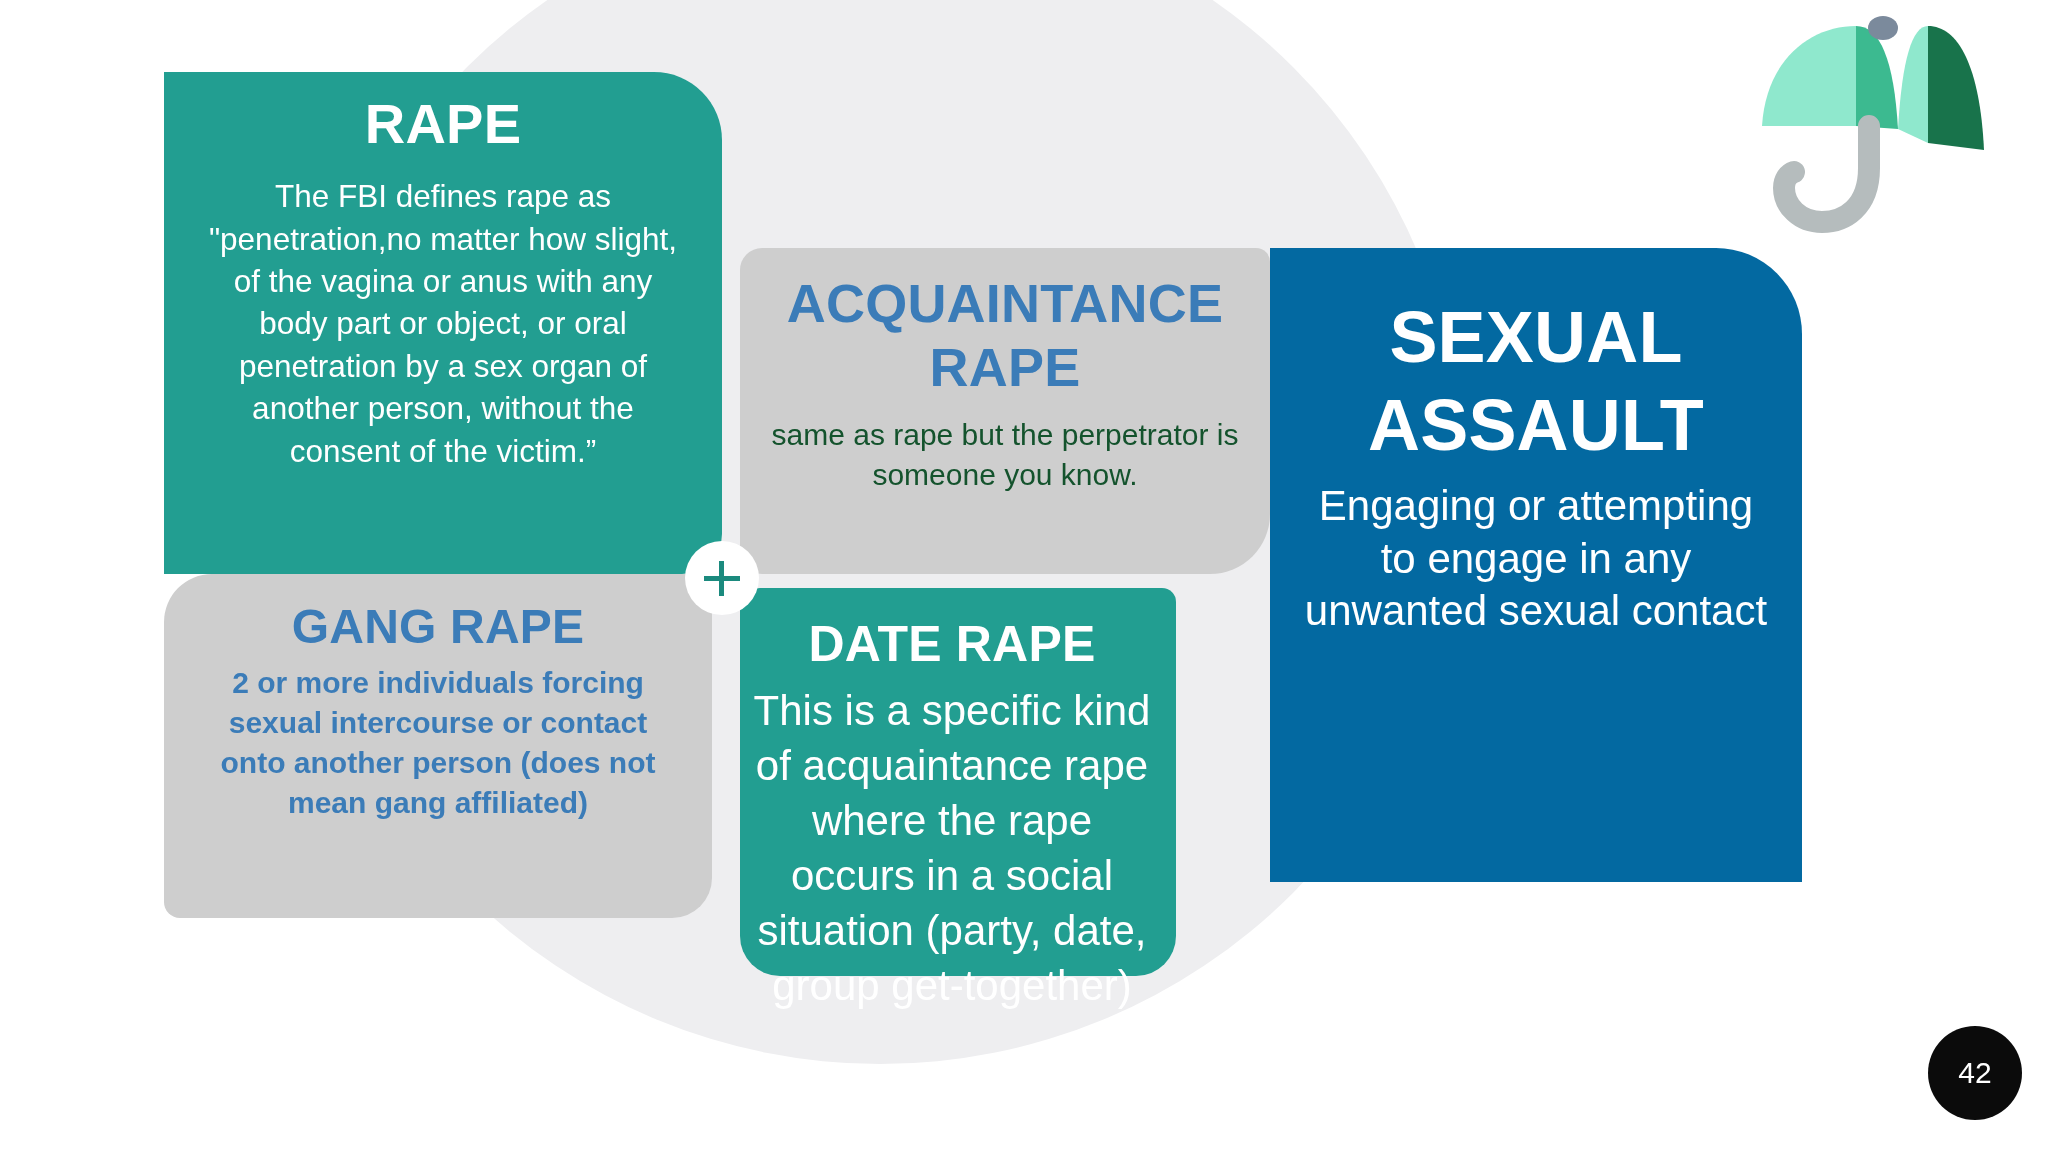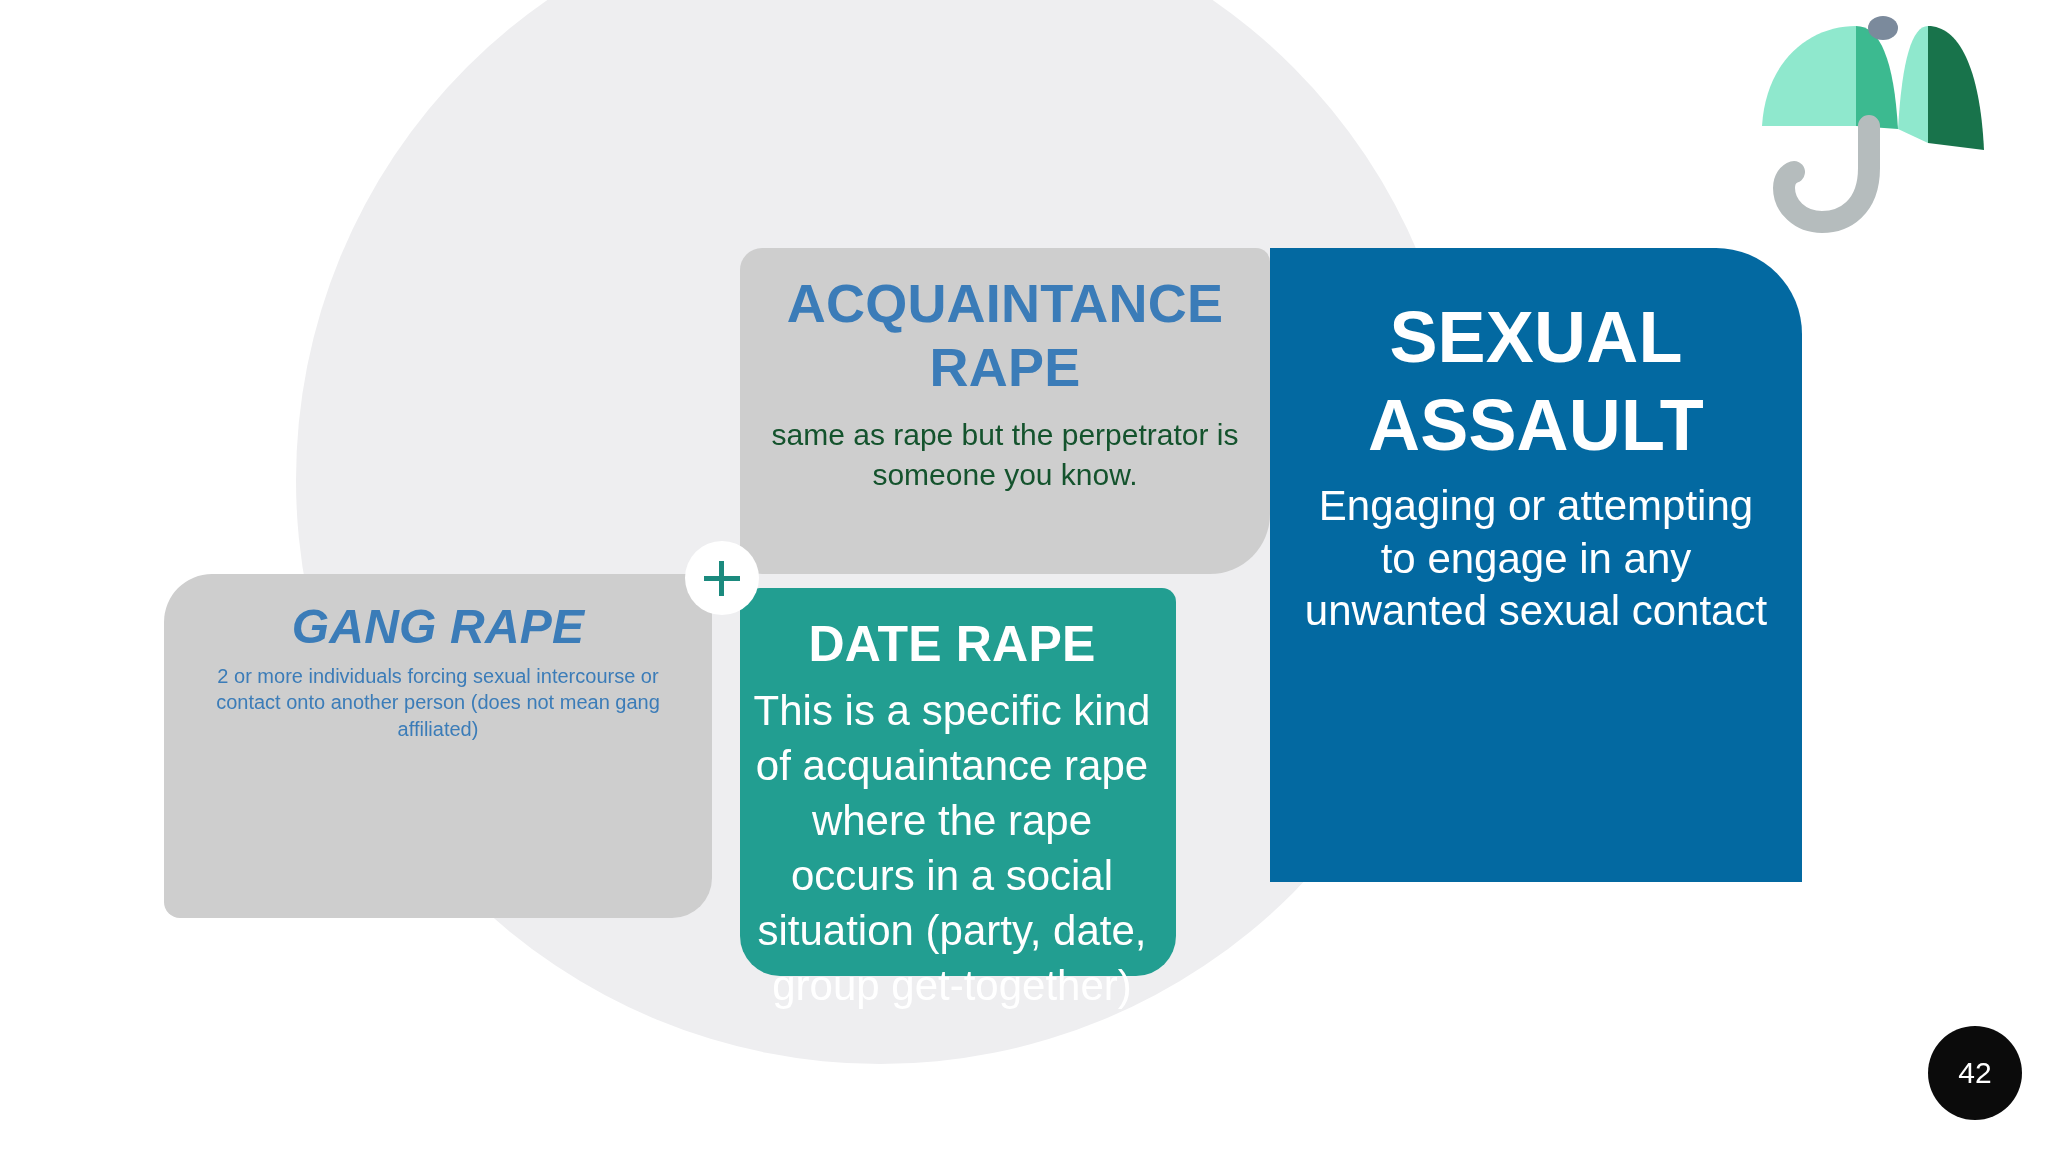--- a/index.html
+++ b/index.html
@@ -131,26 +131,26 @@
     height: 344px;
     background: #cecece;
     border-radius: 48px 0 40px 16px;
     padding: 28px 30px 0 30px;
     z-index: 2;
   }
   #card-gang-rape .card-title {
     color: #3b7cb8;
     font-size: 48px;
     margin-bottom: 10px;
-    font-style: italic;
   }
   #card-gang-rape .card-body {
     color: #3b7cb8;
-    font-size: 20px;
+    font-size: 30px;
     line-height: 1.33;
+    font-weight: bold;
   }
 
   
   #card-date-rape {
     left: 740px;
     top: 588px;
     width: 436px;
     height: 388px;
     background: #229e91;
     border-radius: 20px 14px 40px 40px;
@@ -220,20 +220,24 @@
     z-index: 7;
   }
 </style>
 </head>
 <body>
 
 <div id="slide">
 
   <div class="bg-circle"></div>
 
+  <div class="card" id="card-rape">
+    <h2 class="card-title">RAPE</h2>
+    <p class="card-body">The FBI defines rape as "penetration,no matter how slight, of the vagina or anus with any body part or object, or oral penetration by a sex organ of another person, without the consent of the victim.”</p>
+  </div>
 
   <div class="card" id="card-acquaintance">
     <h2 class="card-title">ACQUAINTANCE RAPE</h2>
     <p class="card-body">same as rape but the perpetrator is someone you know.</p>
   </div>
 
   <div class="card" id="card-sexual-assault">
     <h2 class="card-title">SEXUAL ASSAULT</h2>
     <p class="card-body">Engaging or attempting to engage in any unwanted sexual contact</p>
   </div>

